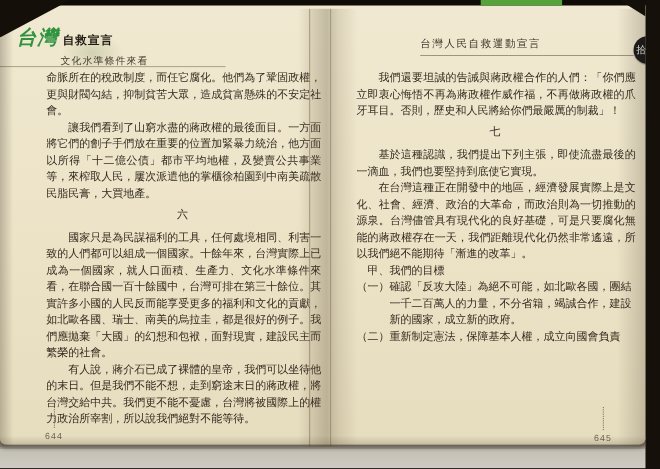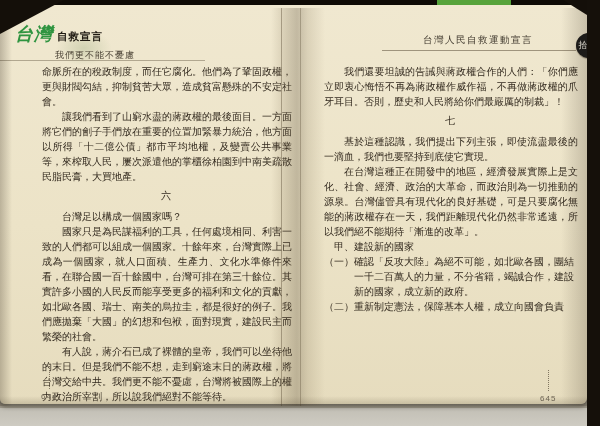--- a/index.html
+++ b/index.html
@@ -49,21 +49,21 @@
   .lp-logo-main { font-size:18px; font-weight:bold; font-style:italic; letter-spacing:1px; }
   .lp-logo-sub  { font-size:10.5px; font-weight:bold; margin-left:4px; letter-spacing:1px; }
   .lp-series    { font-size:9px; color:#45?; }
   .lp-series    { font-size:9px; color:#453d30; margin:3px 0 0 40px; letter-spacing:1px; }
   .lp-rule { position:absolute; left:0px; top:56px; width:205px; height:1px; background:rgba(115,104,82,.5); }
 
   
   .rp-header {
     position:absolute; left:382px; top:30px; width:194px;
     border-bottom:1px solid rgba(105,94,72,.6);
-    text-align:center; font-size:9.5px; letter-spacing:1.5px;
+    text-align:left; font-size:9.5px; letter-spacing:1.5px;
     color:#3c352a; padding:0 2px 3px 0;
   }
   .rp-badge {
     position:absolute; left:576px; top:29px; width:25px; height:25px;
     border-radius:50%; display:flex; align-items:center; justify-content:center;
     font-size:9px; letter-spacing:1px;
     box-shadow:0 1px 1px rgba(40,30,15,.4);
   }
 
   
@@ -92,47 +92,46 @@
 <div id="scan">
 
   <div id="desk"></div>
 
   <div id="book">
     <div class="smudge"></div>
 
     <div>
       <div class="lp-header">
         <span class="lp-logo-main" style="color:#2f9440">台灣</span><span class="lp-logo-sub">自救宣言</span>
-        <div class="lp-series">我們更不能不憂慮</div>
+        <div class="lp-series">文化水準條件來看</div>
       </div>
       <div class="lp-rule"></div>
 
       <div id="col-left" class="col">
         <p>命脈所在的稅政制度，而任它腐化。他們為了鞏固政權，更與財閥勾結，抑制貧苦大眾，造成貧富懸殊的不安定社會。</p>
         <p class="ind">讓我們看到了山窮水盡的蔣政權的最後面目。一方面將它們的劊子手們放在重要的位置加緊暴力統治，他方面以所得「十二億公債」都市平均地權，及變賣公共事業等，來榨取人民，屢次派遣他的掌櫃徐柏園到中南美疏散民脂民膏，大買地產。</p>
         <p class="sect">六</p>
-        <p class="ind">台灣足以構成一個國家嗎？</p>
         <p class="ind">國家只是為民謀福利的工具，任何處境相同、利害一致的人們都可以組成一個國家。十餘年來，台灣實際上已成為一個國家，就人口面積、生產力、文化水準條件來看，在聯合國一百十餘國中，台灣可排在第三十餘位。其實許多小國的人民反而能享受更多的福利和文化的貢獻，如北歐各國、瑞士、南美的烏拉圭，都是很好的例子。我們應拋棄「大國」的幻想和包袱，面對現實，建設民主而繁榮的社會。</p>
         <p class="ind">有人說，蔣介石已成了裸體的皇帝，我們可以坐待他的末日。但是我們不能不想，走到窮途末日的蔣政權，將台灣交給中共。我們更不能不憂慮，台灣將被國際上的權力政治所宰割，所以說我們絕對不能等待。</p>
       </div>
 
       <div id="dots-left" class="dotted"></div>
       <div id="folio-left" class="folio">644</div>
     </div>
 
     <div>
       <div class="rp-header">台灣人民自救運動宣言</div>
       <div class="rp-badge" style="background:#1a1a1a;color:#f2efe4">拾遺</div>
 
       <div id="col-right" class="col">
         <p class="ind">我們還要坦誠的告誡與蔣政權合作的人們：「你們應立即衷心悔悟不再為蔣政權作威作福，不再做蔣政權的爪牙耳目。否則，歷史和人民將給你們最嚴厲的制裁」！</p>
         <p class="sect">七</p>
         <p class="ind">基於這種認識，我們提出下列主張，即使流盡最後的一滴血，我們也要堅持到底使它實現。</p>
         <p class="ind">在台灣這種正在開發中的地區，經濟發展實際上是文化、社會、經濟、政治的大革命，而政治則為一切推動的源泉。台灣儘管具有現代化的良好基礎，可是只要腐化無能的蔣政權存在一天，我們距離現代化仍然非常遙遠，所以我們絕不能期待「漸進的改革」。</p>
-        <p class="sub">甲、建設新的國家</p>
+        <p class="sub">甲、我們的目標</p>
         <p class="hang">（一）確認「反攻大陸」為絕不可能，如北歐各國，團結一千二百萬人的力量，不分省籍，竭誠合作，建設新的國家，成立新的政府。</p>
         <p class="hang">（二）重新制定憲法，保障基本人權，成立向國會負責</p>
       </div>
 
       <div id="dots-right" class="dotted"></div>
       <div id="folio-right" class="folio">645</div>
     </div>
 
     <div class="gutter"></div>
     <div class="edge-left"></div>

